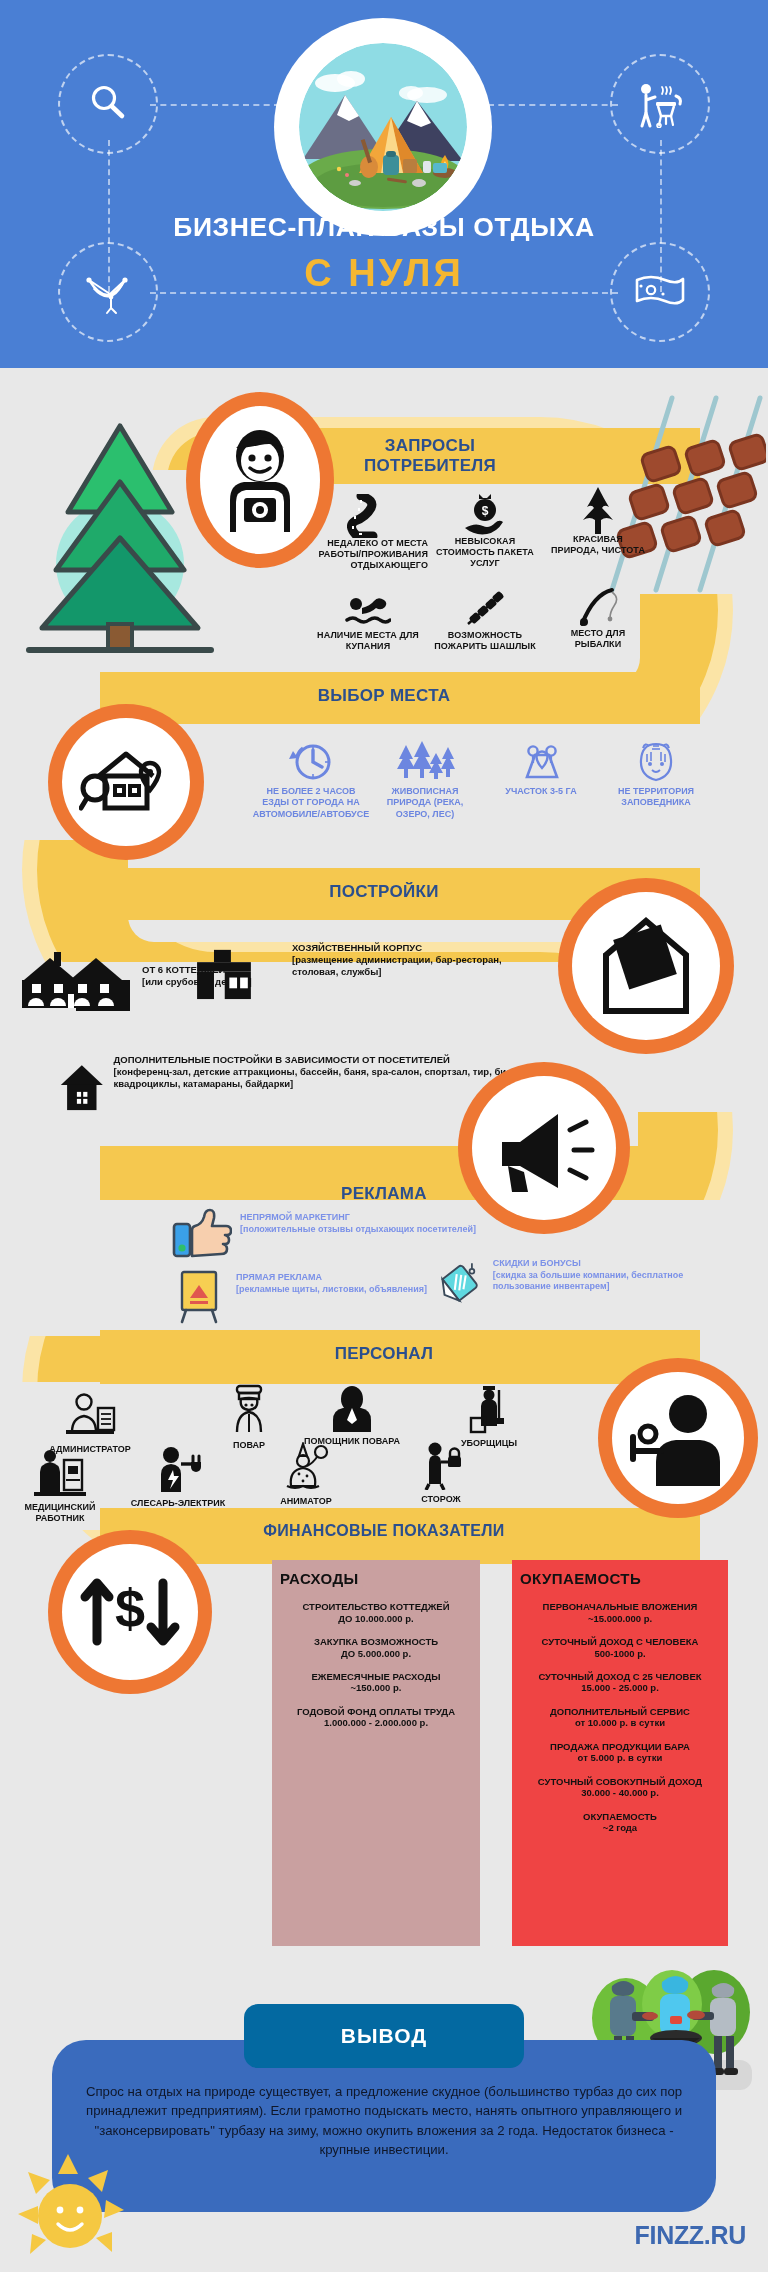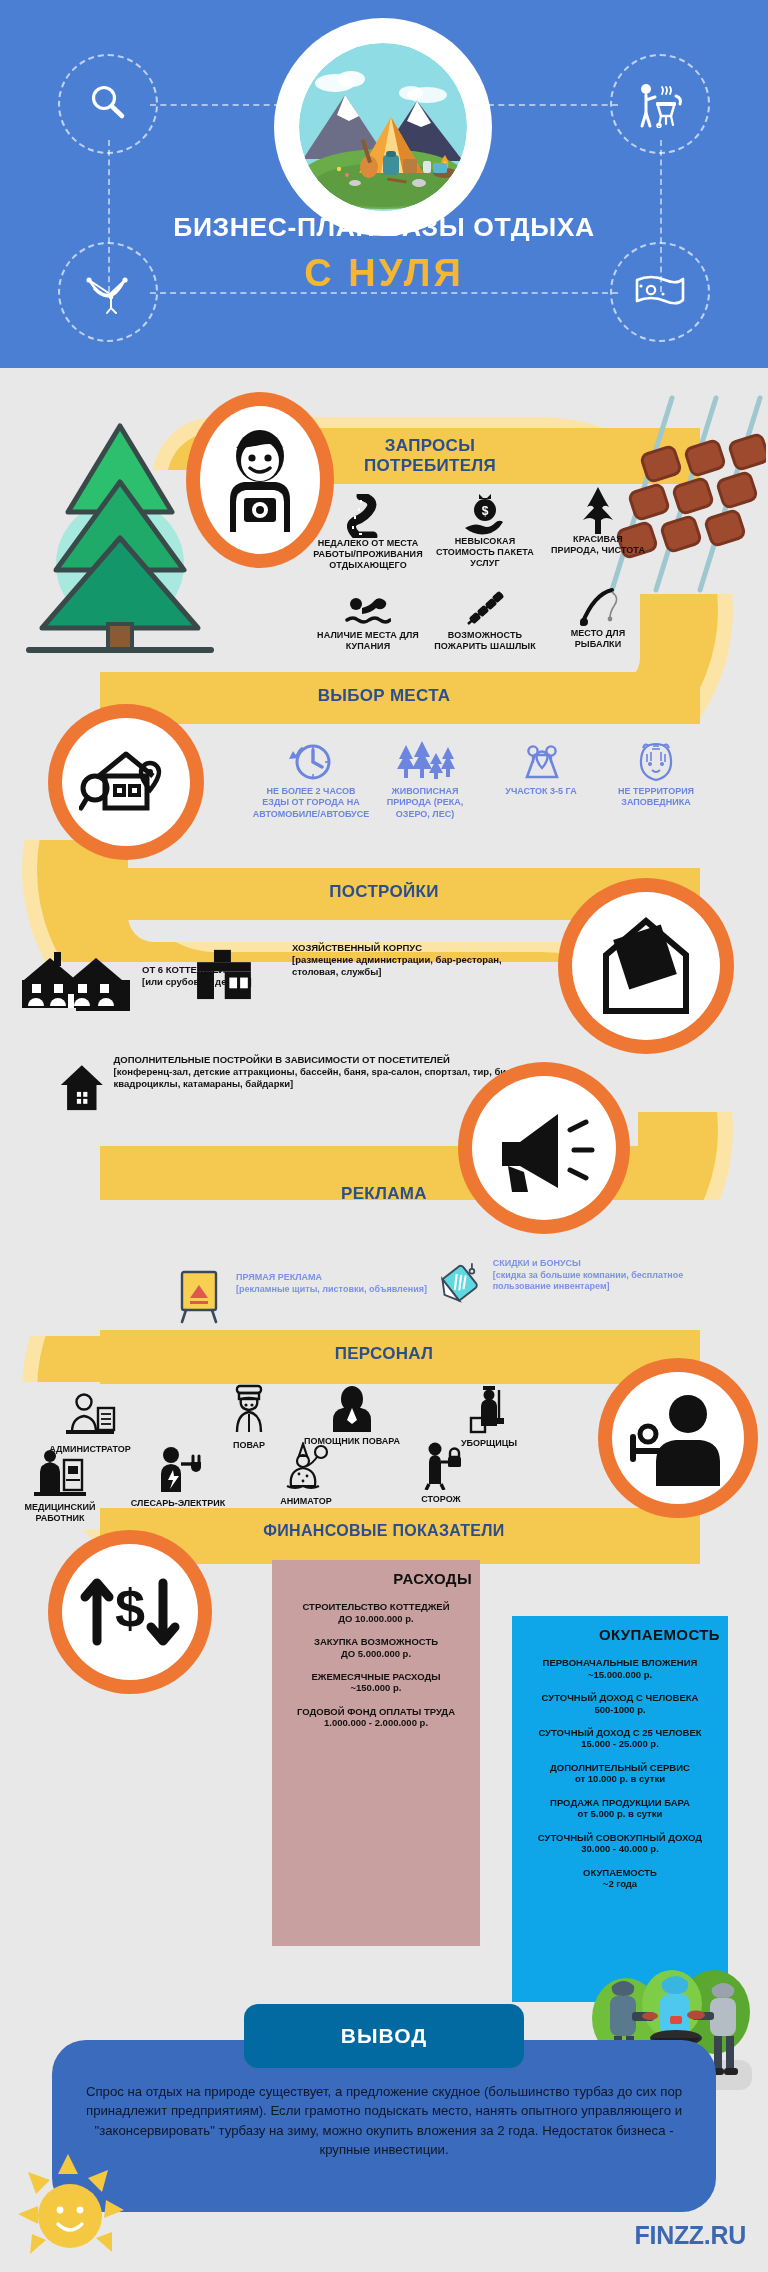--- a/index.html
+++ b/index.html
@@ -84,21 +84,21 @@
     display: flex; align-items: center; justify-content: center;
   }
   .ocircle-ring {
     position: absolute; border-radius: 50%;
     background: #ee7733;
   }
 
   
   .fin-box { position: absolute; padding: 10px 8px; }
   .fin-head {
-    text-align: right; font-size: 15px; font-weight: bold; color: #111;
+    text-align: left; font-size: 15px; font-weight: bold; color: #111;
     letter-spacing: .4px; margin-bottom: 14px;
   }
   .fin-item { text-align: center; margin-bottom: 11px; }
   .fin-item .k { font-size: 9.5px; font-weight: bold; color: #111; line-height: 1.22; }
   .fin-item .v { font-size: 9.5px; font-weight: bold; color: #111; line-height: 1.3; }
 
   
   .concl-box {
     position: absolute; left: 52px; top: 2040px; width: 664px; height: 172px;
     background: #3a6bbd; border-radius: 34px;
@@ -305,21 +305,21 @@
       <circle cx="46" cy="82" r="8" fill="#fff"></circle>
       <circle cx="46" cy="82" r="4" fill="#111"></circle>
     </svg>
   </div>
 
   <div class="sect-title" style="left:280px;top:436px;width:300px;">
     <span>ЗАПРОСЫ</span><br>
     <span>ПОТРЕБИТЕЛЯ</span>
   </div>
 
-  <div class="item" style="left:308px;top:492px;width:120px;">
+  <div class="item" style="left:308px;top:492px;width:120px;text-align:right;">
     <div class="ico">
       <svg width="42" height="44" viewBox="0 0 42 44">
           <path d="M14 2 q14 4 10 12 q-5 9 -16 13 q-8 5 2 15 l16 0" fill="none" stroke="#111" stroke-width="9" stroke-linecap="round"></path>
           <path d="M14 6 l0 3 M12 14 l0 3 M8 22 l0 3 M6 32 l0 3 M12 40 l3 0" stroke="#fff" stroke-width="2"></path>
         </svg>
     </div>
     <div class="lbl">НЕДАЛЕКО ОТ МЕСТА РАБОТЫ/ПРОЖИВАНИЯ ОТДЫХАЮЩЕГО</div>
   </div>
 
   <div class="item" style="left:428px;top:490px;width:114px;">
@@ -544,20 +544,31 @@
       <path d="M14 42 L14 66 L32 66 L70 88 L70 14 L32 42 Z" fill="#111"></path>
       <path d="M20 66 L24 92 L40 92 L36 72 Z" fill="#111"></path>
       <g stroke="#111" stroke-width="5" stroke-linecap="round">
         <line x1="82" y1="30" x2="98" y2="22"></line>
         <line x1="86" y1="50" x2="104" y2="50"></line>
         <line x1="82" y1="70" x2="98" y2="78"></line>
       </g>
     </svg>
   </div>
 
+  <div class="ad-row" style="left:172px;top:1208px;width:330px;">
+    <svg width="60" height="50" viewBox="0 0 60 50">
+      <rect x="2" y="16" width="16" height="32" rx="3" fill="#3aa0e8" stroke="#3b4a5a" stroke-width="2.6"></rect>
+      <circle cx="10" cy="40" r="3.6" fill="#2fbf6a"></circle>
+      <path d="M20 48 V22 q0 -3 3 -4 q7 -2 9 -9 q1 -7 6 -7 q5 0 4 8 l-2 8 h14 q5 0 5 5 q0 4 -4 4 h-2 q4 1 4 5 q0 4 -4 4 h-2 q4 1 4 5 q0 5 -6 5 z" fill="#f7cfae" stroke="#3b4a5a" stroke-width="2.6" stroke-linejoin="round"></path>
+    </svg>
+    <div class="ad-txt" style="padding-top:4px;">
+      <div>НЕПРЯМОЙ МАРКЕТИНГ</div>
+      <div>[положительные отзывы отдыхающих посетителей]</div>
+    </div>
+  </div>
 
   <div class="ad-row" style="left:172px;top:1268px;width:300px;">
     <svg width="56" height="56" viewBox="0 0 56 56">
       <rect x="10" y="4" width="34" height="38" rx="2" fill="#f7cf52" stroke="#3b4a5a" stroke-width="2.4"></rect>
       <path d="M18 30 L27 17 L36 30 Z" fill="#e0574f"></path>
       <rect x="18" y="33" width="18" height="3" fill="#e0574f"></rect>
       <path d="M14 42 L10 54 M40 42 L44 54" stroke="#3b4a5a" stroke-width="2.6" stroke-linecap="round"></path>
     </svg>
     <div class="ad-txt" style="padding-top:4px;">
       <div>ПРЯМАЯ РЕКЛАМА</div>
@@ -724,21 +735,21 @@
     <div class="fin-item">
       <div class="k">ЕЖЕМЕСЯЧНЫЕ РАСХОДЫ</div>
       <div class="v">~150.000 р.</div>
     </div>
     <div class="fin-item">
       <div class="k">ГОДОВОЙ ФОНД ОПЛАТЫ ТРУДА</div>
       <div class="v">1.000.000 - 2.000.000 р.</div>
     </div>
   </div>
 
-  <div class="fin-box" style="left:512px;top:1616px;width:216px;height:386px;background:#0ea5e9;">
+  <div class="fin-box" style="left:512px;top:1560px;width:216px;height:386px;background:#ef4444;">
     <div class="fin-head">ОКУПАЕМОСТЬ</div>
     <div class="fin-item">
       <div class="k">ПЕРВОНАЧАЛЬНЫЕ ВЛОЖЕНИЯ</div>
       <div class="v">~15.000.000 р.</div>
     </div>
     <div class="fin-item">
       <div class="k">СУТОЧНЫЙ ДОХОД С ЧЕЛОВЕКА</div>
       <div class="v">500-1000 р.</div>
     </div>
     <div class="fin-item">

